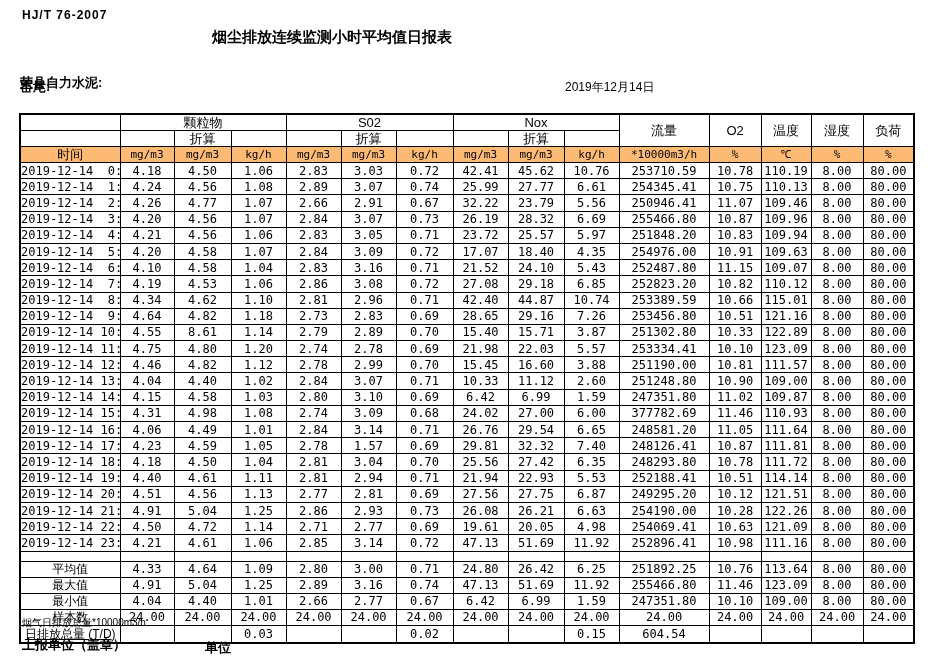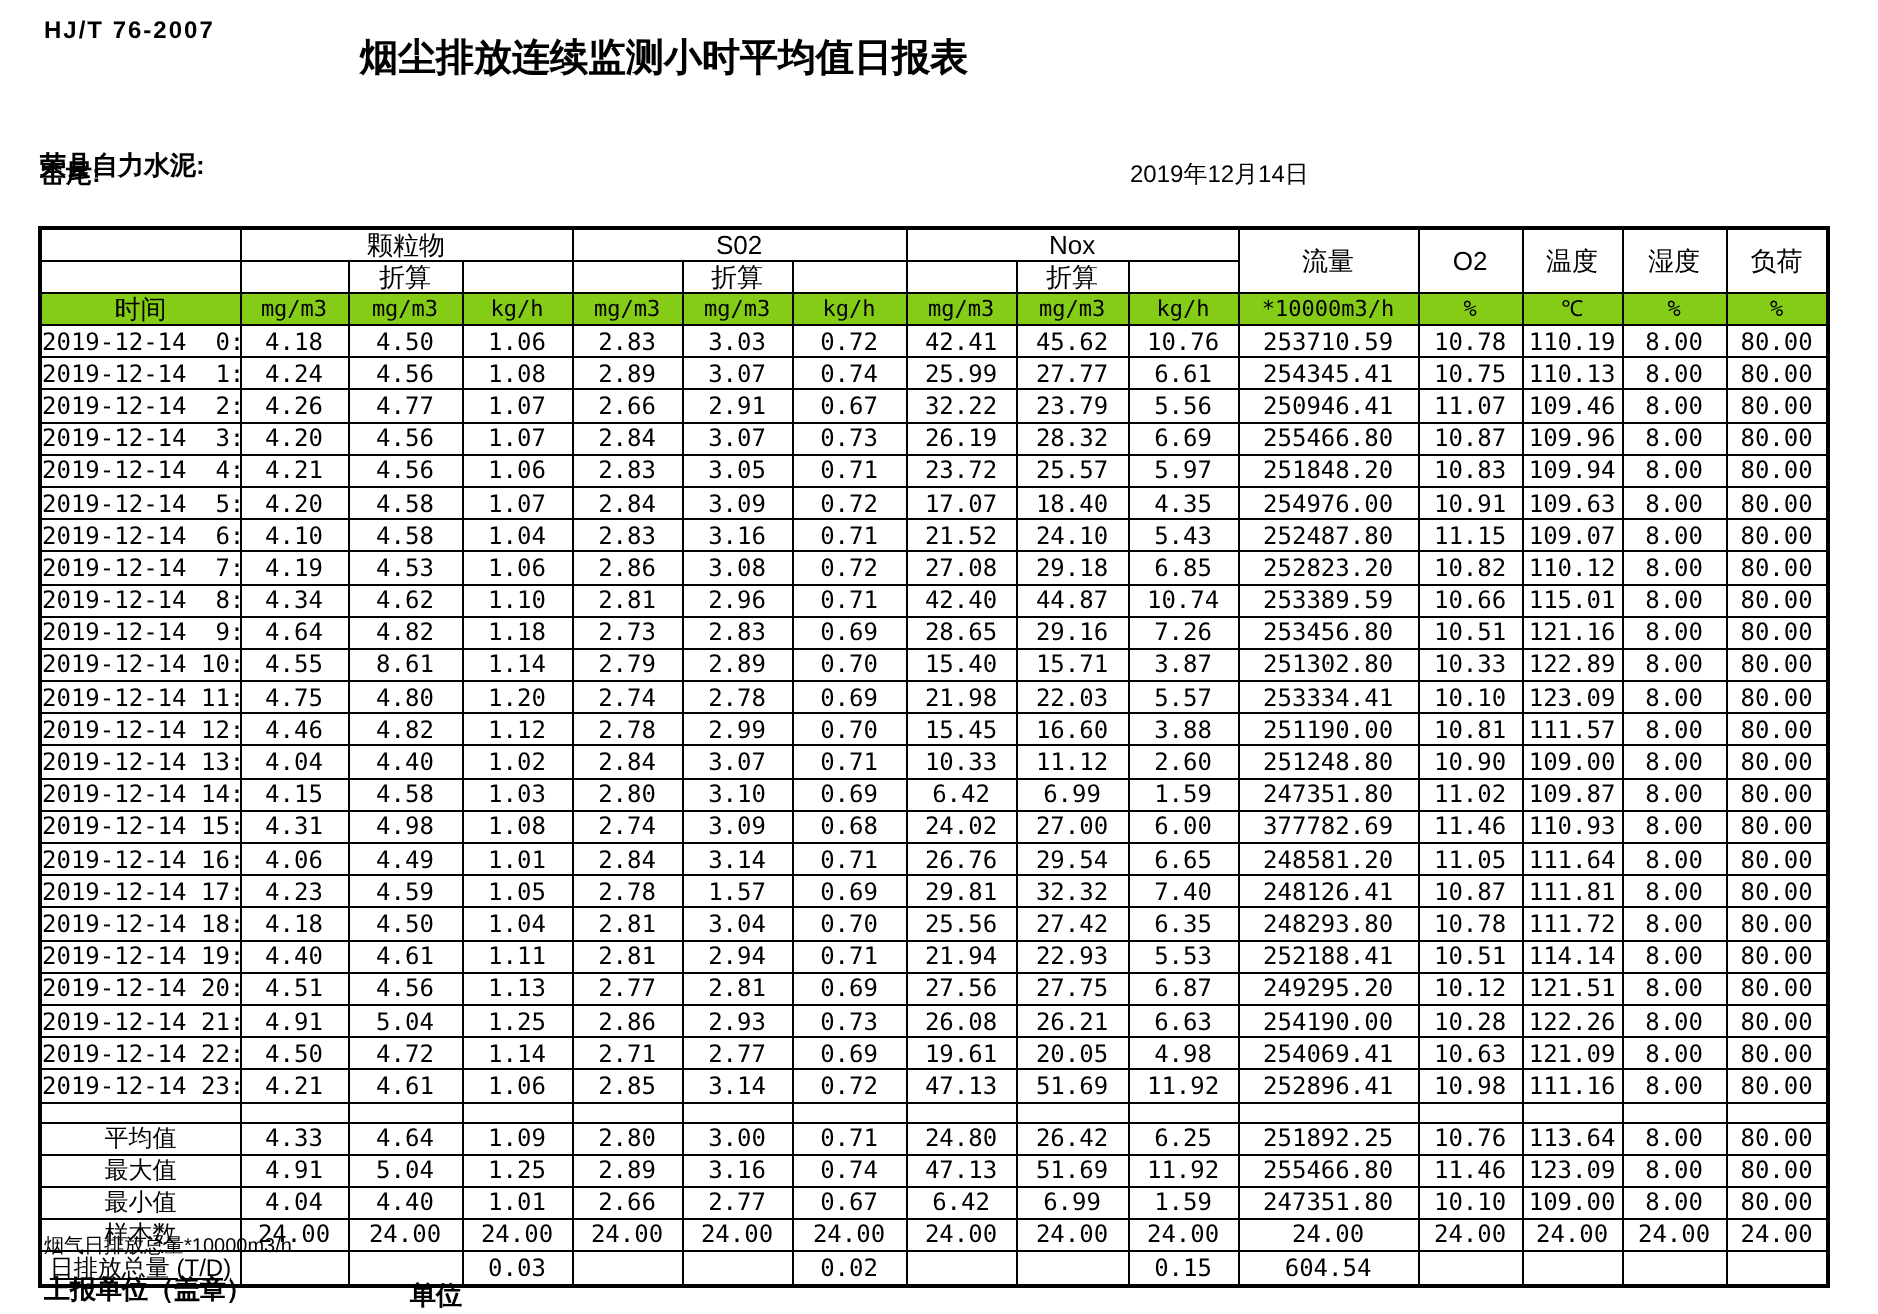--- a/index.html
+++ b/index.html
@@ -1,37 +1,37 @@
 <!DOCTYPE html>
 <html><head>
 <meta charset="utf-8">
 <style>
   html,body{margin:0;padding:0;}
   body{
     width:939px;height:657px;background:#ffffff;position:relative;
     font-family:"Liberation Sans",sans-serif;color:#000;
   }
   .std{position:absolute;left:22px;top:8px;font-weight:bold;font-size:12px;letter-spacing:1px;}
-  .title{position:absolute;left:0;top:16px;width:664px;text-align:center;font-weight:bold;font-size:19px;}
+  .title{position:absolute;left:0;top:28px;width:664px;text-align:center;font-weight:bold;font-size:15px;}
   .company{position:absolute;left:20px;top:74px;font-weight:bold;font-size:13px;}
   .kiln{position:absolute;left:20px;top:78px;font-weight:bold;font-size:13px;}
   .date{position:absolute;left:565px;top:79px;font-size:12px;}
 
   table.report{
     position:absolute;left:19px;top:113px;width:894px;
     border-collapse:collapse;table-layout:fixed;
     border:2px solid #000;
     padding-left:48px;
   }
   table.report td{
     border:1px solid #000;padding:0;height:15px;line-height:14px;
     overflow:hidden;white-space:pre;font-size:12px;text-align:center;
   }
   tr.h1 td, tr.h2 td{font-size:13px;}
-  tr.units td{background:#84cc16;font-family:"DejaVu Sans Mono",monospace;font-size:11px;}
+  tr.units td{background:#fdba74;font-family:"DejaVu Sans Mono",monospace;font-size:11px;}
   tr.units td.time-head{font-family:"Liberation Sans",sans-serif;font-size:13px;}
   tr.data-row{height:15.2px;}
   tr.data-row td{height:15.2px;}
   td.num{text-align:right;padding-right:6px;font-family:"DejaVu Sans Mono",monospace;font-size:11px;}
   td.time{text-align:right;padding-right:4px;font-family:"DejaVu Sans Mono",monospace;font-size:11px;}
   tr.spacer td{height:9px;line-height:9px;}
   td.sum-label{text-align:right;padding-right:4px;font-size:12px;}
   td.total-label{text-align:left;padding-left:1px;font-size:11.5px;text-decoration:underline;}
   tr.total-row td{height:16px;}
 

